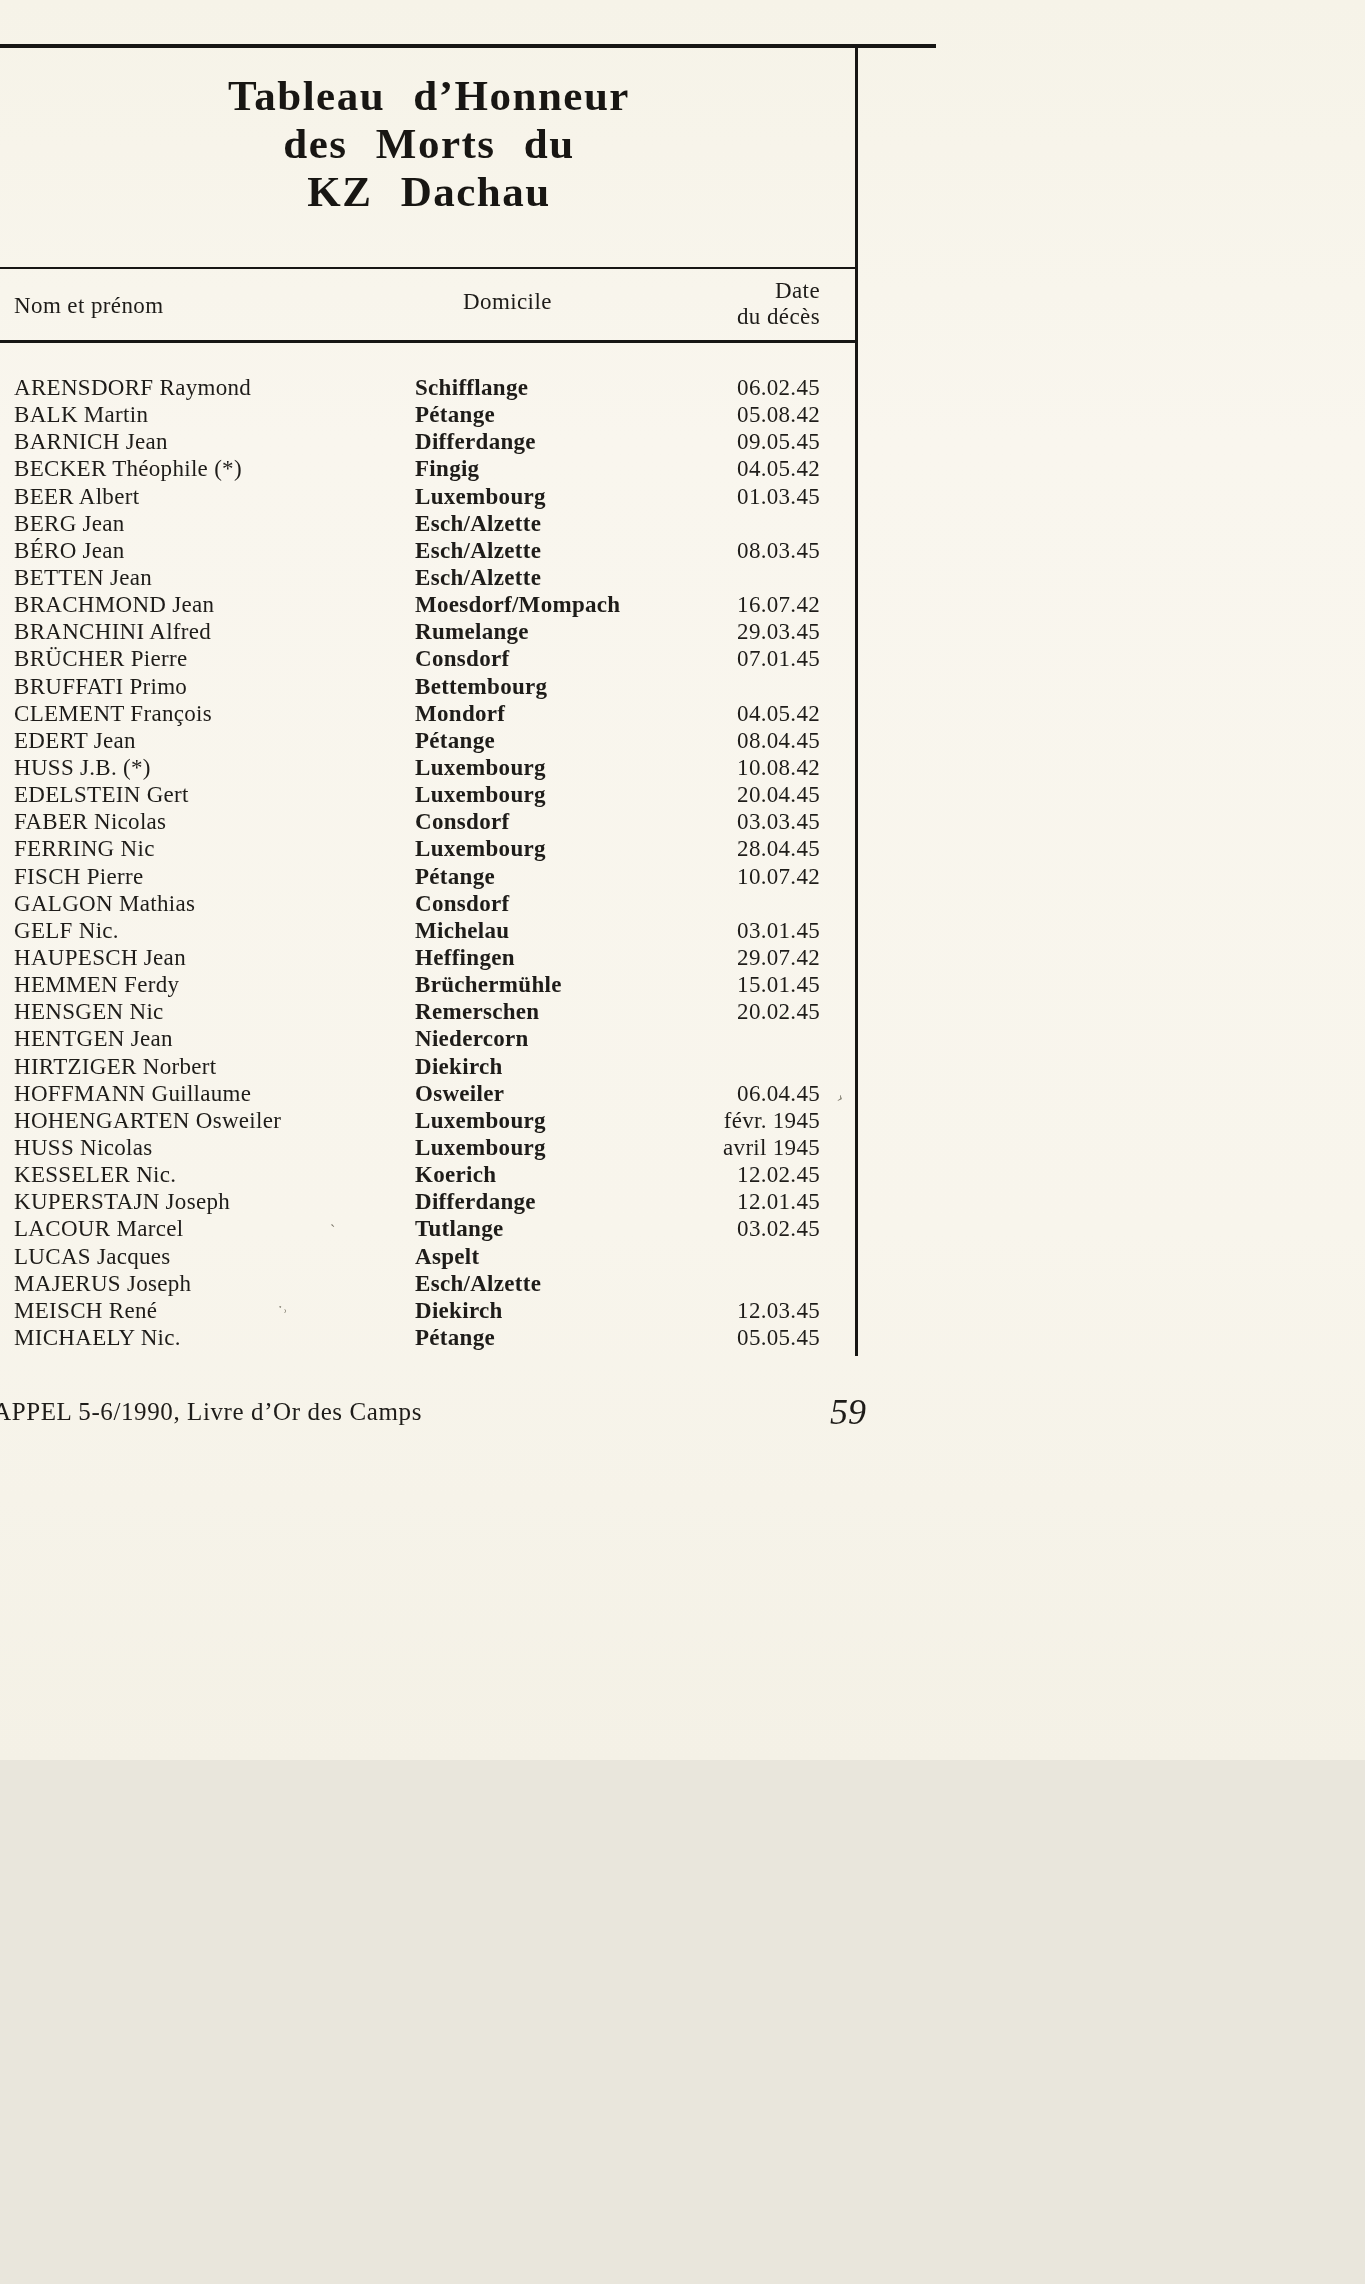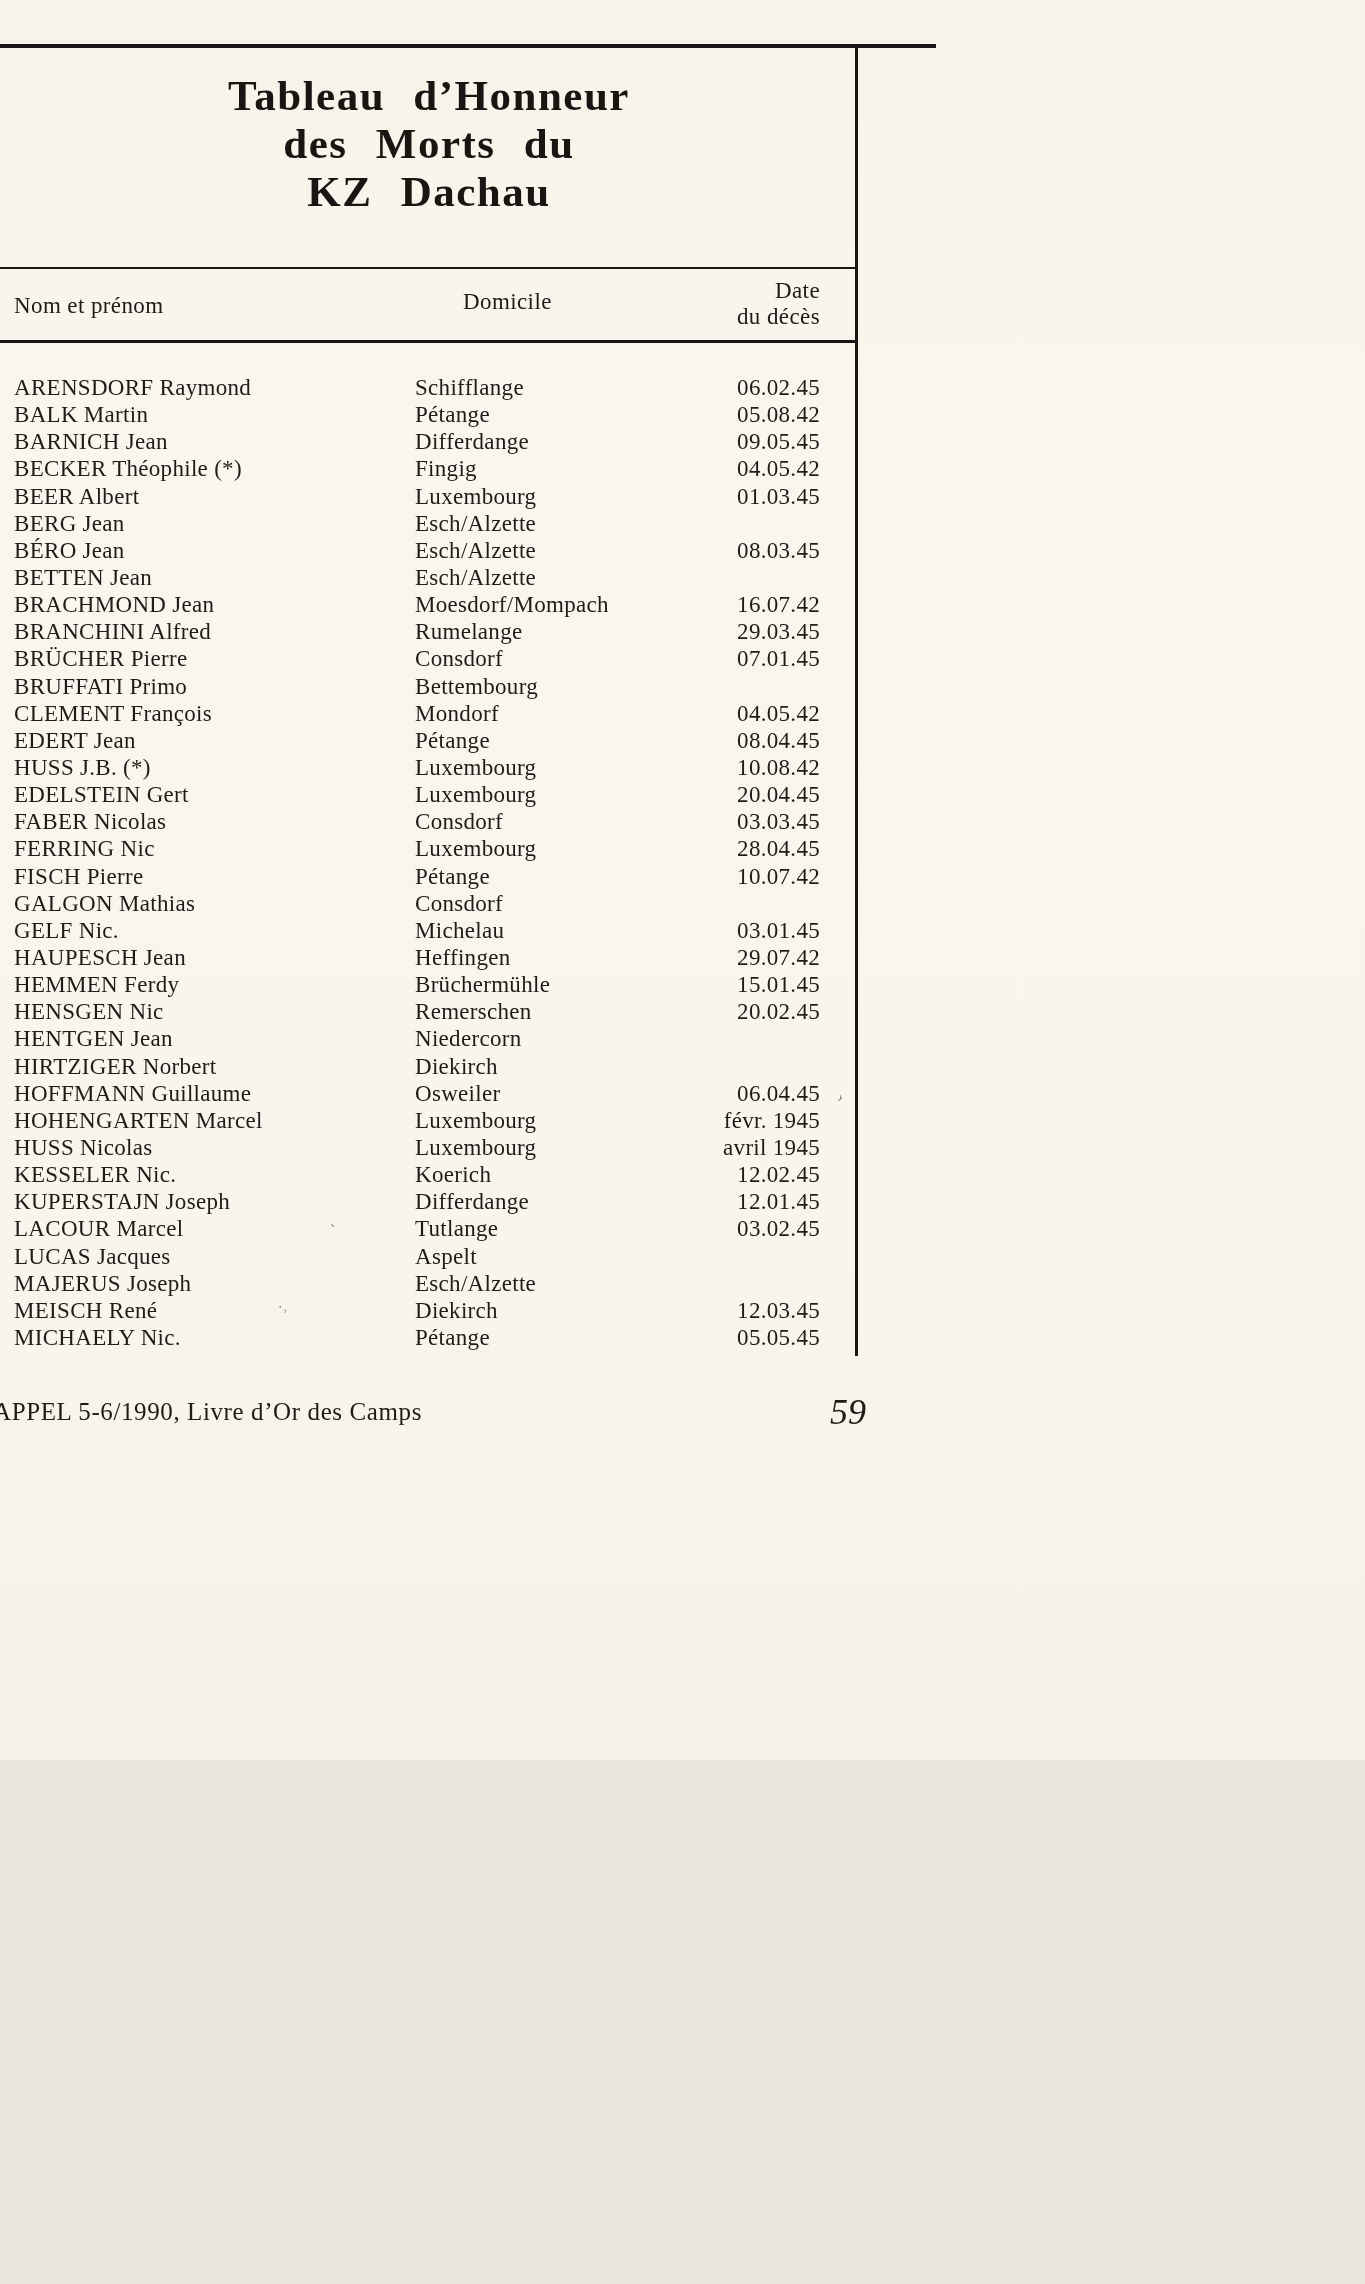--- a/index.html
+++ b/index.html
@@ -56,21 +56,21 @@
     width: 820px;
   }
   .row {
     position: relative;
     height: 27.15px;
     font-size: 23px;
     line-height: 27.15px;
     white-space: nowrap;
   }
   .c-name { position: absolute; left: 14px;  letter-spacing: 0.3px; }
-  .c-dom  { position: absolute; left: 415px; letter-spacing: 0.3px; }
+  .c-dom  { position: absolute; left: 415px; letter-spacing: 0.3px; font-weight: bold; }
   .c-date { position: absolute; right: 0;    letter-spacing: 0.3px; }
 
   .footer-journal {
     position: absolute;
     left: -7px;
     top: 1398px;
     font-size: 25px;
     letter-spacing: 0.6px;
     white-space: nowrap;
   }
@@ -282,21 +282,21 @@
       <span class="c-date"></span>
     </div>
 
     <div class="row">
       <span class="c-name">HOFFMANN Guillaume</span>
       <span class="c-dom">Osweiler</span>
       <span class="c-date">06.04.45</span>
     </div>
 
     <div class="row">
-      <span class="c-name">HOHENGARTEN Marcel</span>
+      <span class="c-name">HOHENGARTEN Osweiler</span>
       <span class="c-dom">Luxembourg</span>
       <span class="c-date">févr. 1945</span>
     </div>
 
     <div class="row">
       <span class="c-name">HUSS Nicolas</span>
       <span class="c-dom">Luxembourg</span>
       <span class="c-date">avril 1945</span>
     </div>
 

